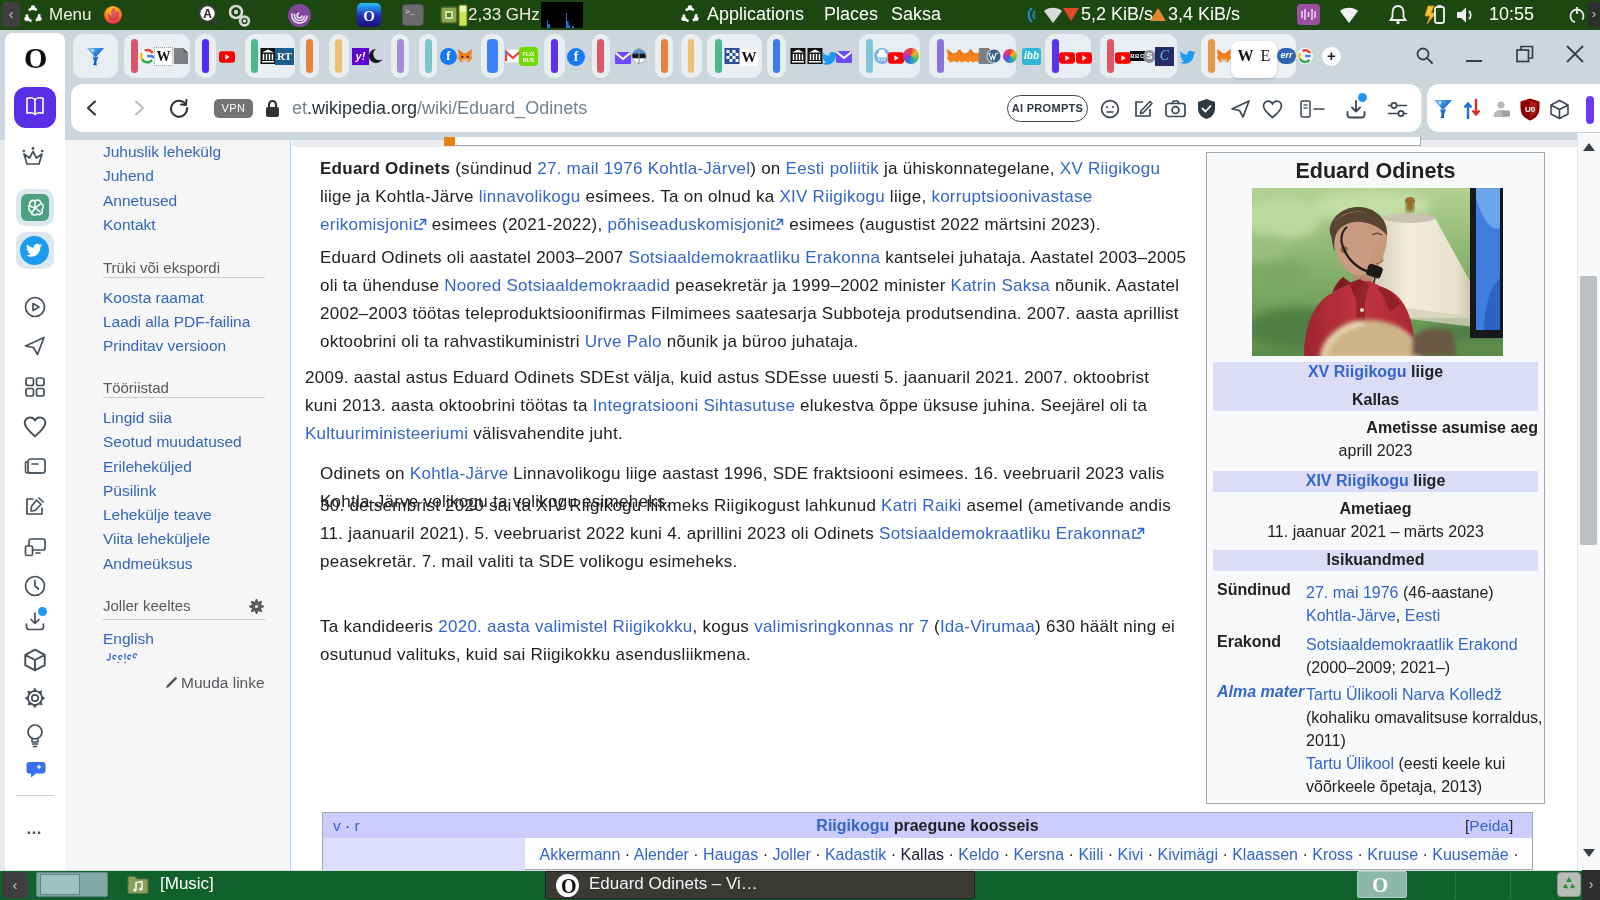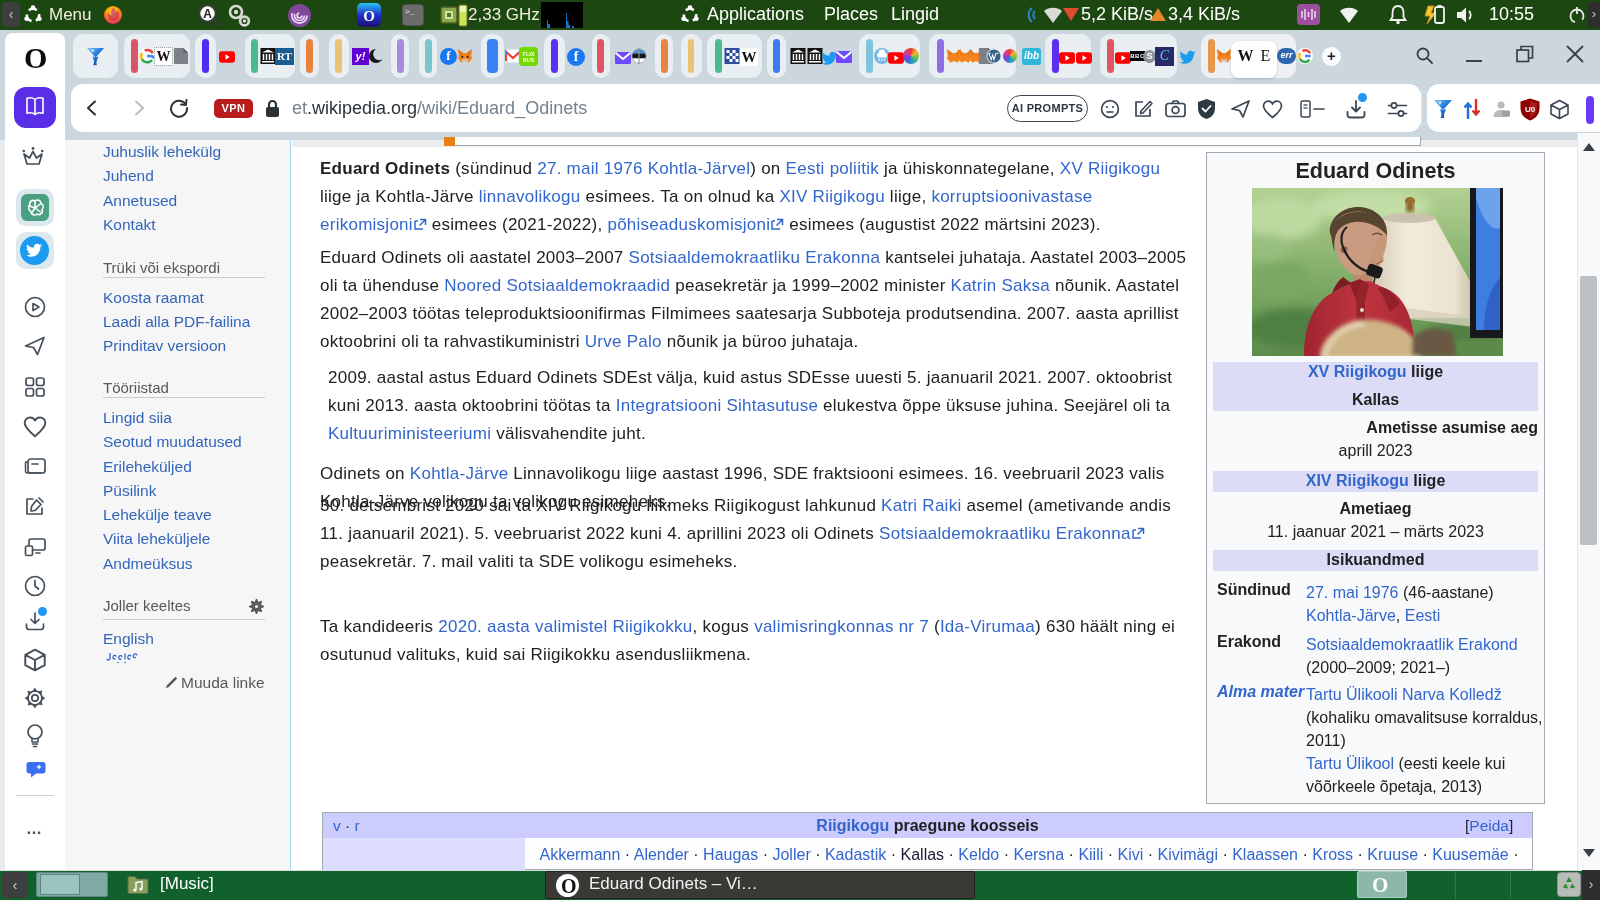--- a/index.html
+++ b/index.html
@@ -86,21 +86,21 @@
     <rect x="31" y="24" width="2" height="2" fill="#1873c4"></rect>
   </svg>
 <svg class="abs" style="left:680px;top:5px" width="20" height="20" viewBox="0 0 20 20">
     <circle cx="10" cy="10" r="6.2" fill="none" stroke="#fff" stroke-width="2.6" stroke-dasharray="8.5 4.5" stroke-dashoffset="2"></circle>
     <circle cx="10" cy="2.6" r="2.3" fill="#fff"></circle>
     <circle cx="3.6" cy="13.7" r="2.3" fill="#fff"></circle>
     <circle cx="16.4" cy="13.7" r="2.3" fill="#fff"></circle>
   </svg>
 <div class="abs" style="left:707px;top:4px;font-size:18px;color:#fff">Applications</div>
 <div class="abs" style="left:824px;top:4px;font-size:18px;color:#fff">Places</div>
-<div class="abs" style="left:891px;top:4px;font-size:18px;color:#fff">Lingid</div>
+<div class="abs" style="left:891px;top:4px;font-size:18px;color:#fff">Saksa</div>
 <svg class="abs" style="left:1022px;top:4px" width="24" height="22" viewBox="0 0 24 22">
     <g fill="none" stroke="#2585c8" stroke-width="2">
       <path d="M10 4 A9 9 0 0 0 10 18"></path>
       <path d="M13 7 A5.5 5.5 0 0 0 13 15"></path>
     </g>
   </svg>
 <svg class="abs" style="left:1042px;top:5px" width="22" height="20" viewBox="0 0 22 20">
     <path d="M11 18 L2 6 A14 14 0 0 1 20 6 Z" fill="#e8e8e8" opacity="0.92"></path>
   </svg>
 <div class="abs" style="left:1063px;top:8px;width:0;height:0;border-left:8px solid transparent;border-right:8px solid transparent;border-top:13px solid #e04b2f"></div>
@@ -399,21 +399,21 @@
 <svg class="abs" style="left:84px;top:100px" width="15" height="16" viewBox="0 0 15 16">
     <path d="M11 1.5 L4 8 L11 14.5" fill="none" stroke="#2c3338" stroke-width="2" stroke-linecap="round" stroke-linejoin="round"></path>
   </svg>
 <svg class="abs" style="left:132px;top:100px" width="15" height="16" viewBox="0 0 15 16">
     <path d="M4 1.5 L11 8 L4 14.5" fill="none" stroke="#b9bfc4" stroke-width="2" stroke-linecap="round" stroke-linejoin="round"></path>
   </svg>
 <svg class="abs" style="left:169px;top:98px" width="20" height="20" viewBox="0 0 20 20">
     <path d="M16.5 6 A8 8 0 1 0 18 10" fill="none" stroke="#2c3338" stroke-width="2" stroke-linecap="round"></path>
     <path d="M17.5 2 L17 7 L12 6.5" fill="none" stroke="#2c3338" stroke-width="2" stroke-linecap="round" stroke-linejoin="round"></path>
   </svg>
-<div class="abs" style="left:214px;top:99px;width:39px;height:19px;background:#b91c1c;border-radius:5px;color:#fff;font-size:11px;font-weight:bold;text-align:center;line-height:19px;letter-spacing:0.5px">VPN</div>
+<div class="abs" style="left:214px;top:99px;width:39px;height:19px;background:#737373;border-radius:5px;color:#fff;font-size:11px;font-weight:normal;text-align:center;line-height:19px;letter-spacing:0.5px">VPN</div>
 <svg class="abs" style="left:265px;top:99px" width="15" height="19" viewBox="0 0 15 19">
     <rect x="1" y="8" width="13" height="10" rx="2" fill="#2c3338"></rect>
     <path d="M4 8 L4 5.5 A3.5 3.5 0 0 1 11 5.5 L11 8" fill="none" stroke="#2c3338" stroke-width="2.2"></path>
   </svg>
 <div class="abs" style="left:292px;top:98px;font-size:18px;color:#2c3338"><span style="color:#72828f">et</span>.wikipedia.org<span style="color:#72828f">/wiki/Eduard_Odinets</span></div>
 <div class="abs" style="left:1007px;top:95px;width:81px;height:27px;border:1.6px solid #3c4652;border-radius:14px;color:#30363c;font-size:11px;font-weight:bold;text-align:center;line-height:24px;letter-spacing:0.3px">AI PROMPTS</div>
 <svg class="abs" style="left:1100px;top:99px" width="20" height="20" viewBox="0 0 20 20">
     <circle cx="10" cy="10" r="8.4" fill="none" stroke="#3c4652" stroke-width="1.7"></circle>
     <circle cx="7" cy="8" r="1.1" fill="#3c4652"></circle>
     <circle cx="13" cy="8" r="1.1" fill="#3c4652"></circle>
@@ -626,21 +626,21 @@
     </svg> esimees (2021-2022), <a>põhiseaduskomisjoni</a><svg width="14" height="13" viewBox="0 0 14 13" style="vertical-align:-1px">
       <path d="M2 3 L2 11 L10 11 M5 3 L2 3 M2 8 L2 11" fill="none" stroke="#36c" stroke-width="1.5"></path>
       <path d="M7 1.5 L12.5 1.5 L12.5 7 M12.5 1.5 L6.5 7.5" fill="none" stroke="#36c" stroke-width="1.5"></path>
     </svg> esimees (augustist 2022 märtsini 2023).</div>
 
 <div class="abs wp" style="left:320px;top:244px">Eduard Odinets oli aastatel 2003–2007 <a>Sotsiaaldemokraatliku Erakonna</a> kantselei juhataja. Aastatel 2003–2005<br>
 oli ta ühenduse <a>Noored Sotsiaaldemokraadid</a> peasekretär ja 1999–2002 minister <a>Katrin Saksa</a> nõunik. Aastatel<br>
 2002–2003 töötas teleproduktsioonifirmas Filmimees saatesarja Subboteja produtsendina. 2007. aasta aprillist<br>
 oktoobrini oli ta rahvastikuministri <a>Urve Palo</a> nõunik ja büroo juhataja.</div>
 
-<div class="abs wp" style="left:328px;top:364px">2009. aastal astus Eduard Odinets SDEst välja, kuid astus SDEsse uuesti 5. jaanuaril 2021. 2007. oktoobrist<br>
+<div class="abs wp" style="left:305px;top:364px">2009. aastal astus Eduard Odinets SDEst välja, kuid astus SDEsse uuesti 5. jaanuaril 2021. 2007. oktoobrist<br>
 kuni 2013. aasta oktoobrini töötas ta <a>Integratsiooni Sihtasutuse</a> elukestva õppe üksuse juhina. Seejärel oli ta<br>
 <a>Kultuuriministeeriumi</a> välisvahendite juht.</div>
 
 <div class="abs wp" style="left:320px;top:460px">Odinets on <a>Kohtla-Järve</a> Linnavolikogu liige aastast 1996, SDE fraktsiooni esimees. 16. veebruaril 2023 valis<br>
 Kohtla-Järve volikogu ta volikogu esimeheks.</div>
 
 <div class="abs wp" style="left:320px;top:492px">30. detsembrist 2020 sai ta XIV Riigikogu liikmeks Riigikogust lahkunud <a>Katri Raiki</a> asemel (ametivande andis<br>
 11. jaanuaril 2021). 5. veebruarist 2022 kuni 4. aprillini 2023 oli Odinets <a>Sotsiaaldemokraatliku Erakonna</a><svg width="14" height="13" viewBox="0 0 14 13" style="vertical-align:-1px">
       <path d="M2 3 L2 11 L10 11 M5 3 L2 3 M2 8 L2 11" fill="none" stroke="#36c" stroke-width="1.5"></path>
       <path d="M7 1.5 L12.5 1.5 L12.5 7 M12.5 1.5 L6.5 7.5" fill="none" stroke="#36c" stroke-width="1.5"></path>

